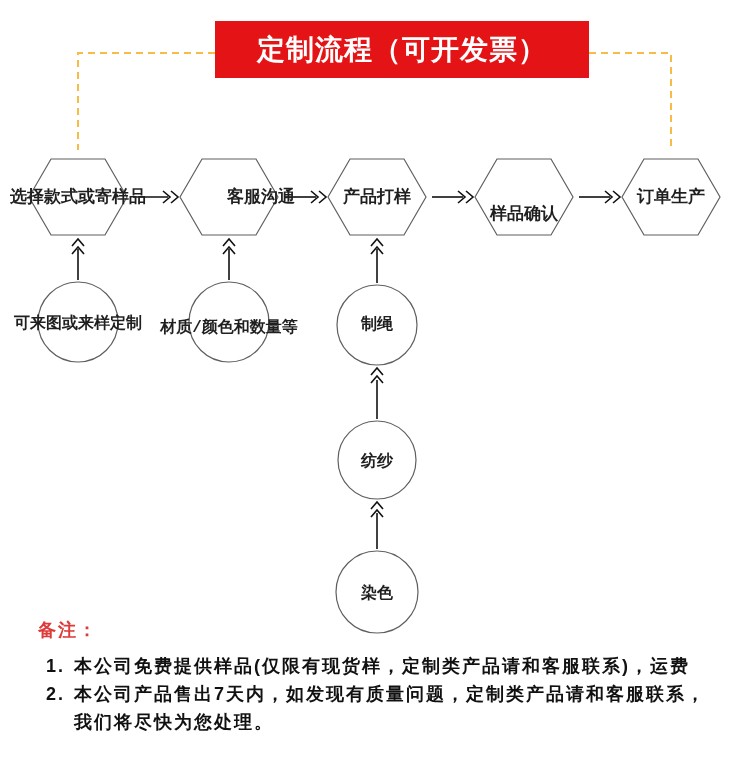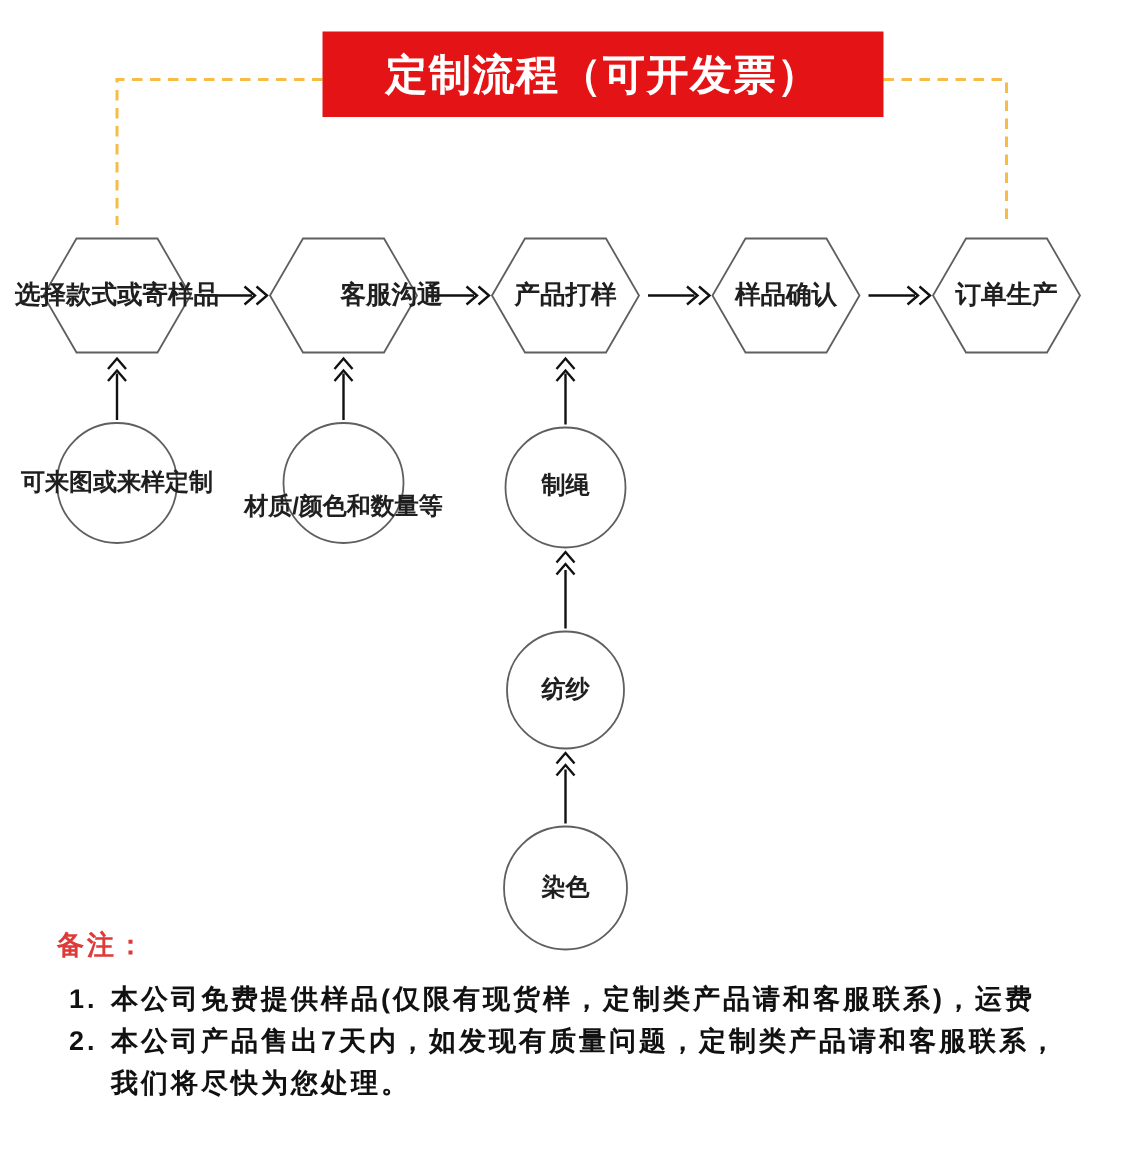--- a/index.html
+++ b/index.html
@@ -171,32 +171,32 @@
     <div>选择</div>
     <div>款式或</div>
     <div>寄样品</div>
   </div>
   <div class="node-label hex-label" style="left:229px; top:197px;margin-left:32px;">
     <div>客服沟通</div>
   </div>
   <div class="node-label hex-label" style="left:377px; top:197px;">
     <div>产品打样</div>
   </div>
-  <div class="node-label hex-label" style="left:524px; top:197px;">
+  <div class="node-label hex-label" style="left:524px; top:214px;">
     <div>样品确认</div>
   </div>
   <div class="node-label hex-label" style="left:671px; top:197px;">
     <div>订单生产</div>
   </div>
 
   <div class="node-label circle-label" style="left:78px; top:322px;">
     <div>可来图或</div>
     <div>来样定制</div>
   </div>
-  <div class="node-label circle-label" style="left:229px; top:338px;">
+  <div class="node-label circle-label" style="left:229px; top:328px;font-family:Liberation Mono, monospace;">
     <div>材质/颜色</div>
     <div>和数量等</div>
   </div>
   <div class="node-label circle-label" style="left:377px; top:325px;font-family:Liberation Mono, monospace;">
     <div>制绳</div>
   </div>
   <div class="node-label circle-label" style="left:377px; top:460px;">
     <div>纺纱</div>
   </div>
   <div class="node-label circle-label" style="left:377px; top:592px;">

